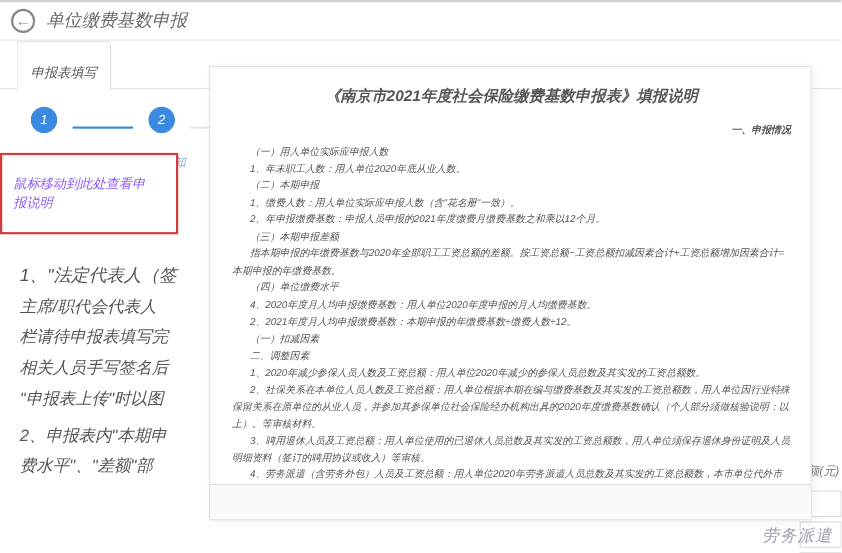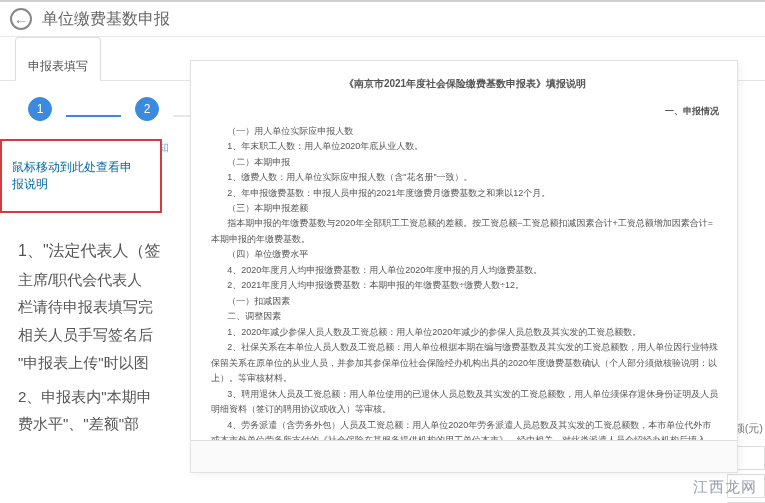--- a/index.html
+++ b/index.html
@@ -1,15 +1,15 @@
 <!DOCTYPE html>
 <html><head>
 <meta charset="utf-8">
 <style>
-  * { margin: 0; padding: 0; box-sizing: border-box; }
+  * { margin: 0; padding: 0; box-sizing: border-box; font-style: italic; }
   body {
     font-family: "Microsoft YaHei", "SimSun", sans-serif;
     background: #fff;
     width: 765px;
     height: 503px;
     overflow: hidden;
     position: relative;
     font-size: 12px;
   }
   .top-border { height: 2px; background: #d0d0d0; }
@@ -49,38 +49,38 @@
   }
   .step.blue .step-circle { background: #3a8be0; border-color: #3a8be0; color: #fff; }
   .step-label { font-size: 11px; color: #7fa9d8; margin-top: 19px; }
   .step.grey .step-label { color: #bbb; }
   .step-line { flex: 0 0 55px; height: 2px; background: #3a8be0; margin: 0 4px; position: relative; top: -10px; }
   .step-line.long { flex: 1; background: #e8e8e8; }
   .side-tip {
     position: absolute; left: 0; top: 58px;
     border: 2px solid #d43c3c;
     padding: 18px 22px 18px 10px; width: 162px;
-    font-size: 12px; color: #0369a1; background: #fff;
+    font-size: 12px; color: #8b5cf6; background: #fff;
   }
   .main-bg {
     position: absolute; top: 125px; left: 18px; right: 0;
     font-size: 15px; color: #555; line-height: 1.85;
   }
   .main-bg .row1 { font-size: 16px; margin-top: 30px; }
   .overlay {
     position: absolute; top: 60px; left: 190px;
     width: 548px; height: 413px;
     background: #fff; border: 1px solid #e2e2e2;
     box-shadow: 2px 2px 8px rgba(0,0,0,0.06);
     padding: 14px 18px 10px 20px;
     overflow: hidden;
     font-size: 9px; color: #555; line-height: 1.72;
   }
   .overlay .doc-title {
-    text-align: center; font-size: 10px; font-weight: bold; margin-bottom: 12px;
+    text-align: center; font-size: 14px; font-weight: bold; margin-bottom: 12px;
   }
   .overlay .center-h { text-align: right; font-weight: bold; margin: 4px 0; }
   .overlay p { text-indent: 1.8em; }
   .bottom-bar {
     position: absolute; bottom: 0; left: 0; right: 0;
     border-top: 1px solid #ddd; height: 32px;
     display:flex; justify-content:flex-end; align-items:center;
     font-size: 11px; color: #999; padding-right: 8px;
     background:#fafafa;
   }
@@ -165,13 +165,13 @@
   <p>（一）扣减因素</p>
   <p>二、调整因素</p>
   <p>1、2020年减少参保人员人数及工资总额：用人单位2020年减少的参保人员总数及其实发的工资总额数。</p>
   <p>2、社保关系在本单位人员人数及工资总额：用人单位根据本期在编与缴费基数及其实发的工资总额数，用人单位因行业特殊保留关系在原单位的从业人员，并参加其参保单位社会保险经办机构出具的2020年度缴费基数确认（个人部分须做核验说明：以上）。等审核材料。</p>
   <p>3、聘用退休人员及工资总额：用人单位使用的已退休人员总数及其实发的工资总额数，用人单位须保存退休身份证明及人员明细资料（签订的聘用协议或收入）等审核。</p>
   <p>4、劳务派遣（含劳务外包）人员及工资总额：用人单位2020年劳务派遣人员总数及其实发的工资总额数，本市单位代外市或本市外单位劳务所支付的《社会保险在其服务提供机构的用工单位本市》，经由相关，对此类派遣人员介绍经办机构后填入，中心核实后由用人单位保存代发工资协议或劳务协议，以及参保地社会保险经办机构出具的相关费用缴纳资料。</p>
 
   <div class="bottom-bar"></div>
 </div>
 
-<div class="watermark">江西龙网</div>
+<div class="watermark">劳务派遣</div>
 
 </body></html>

